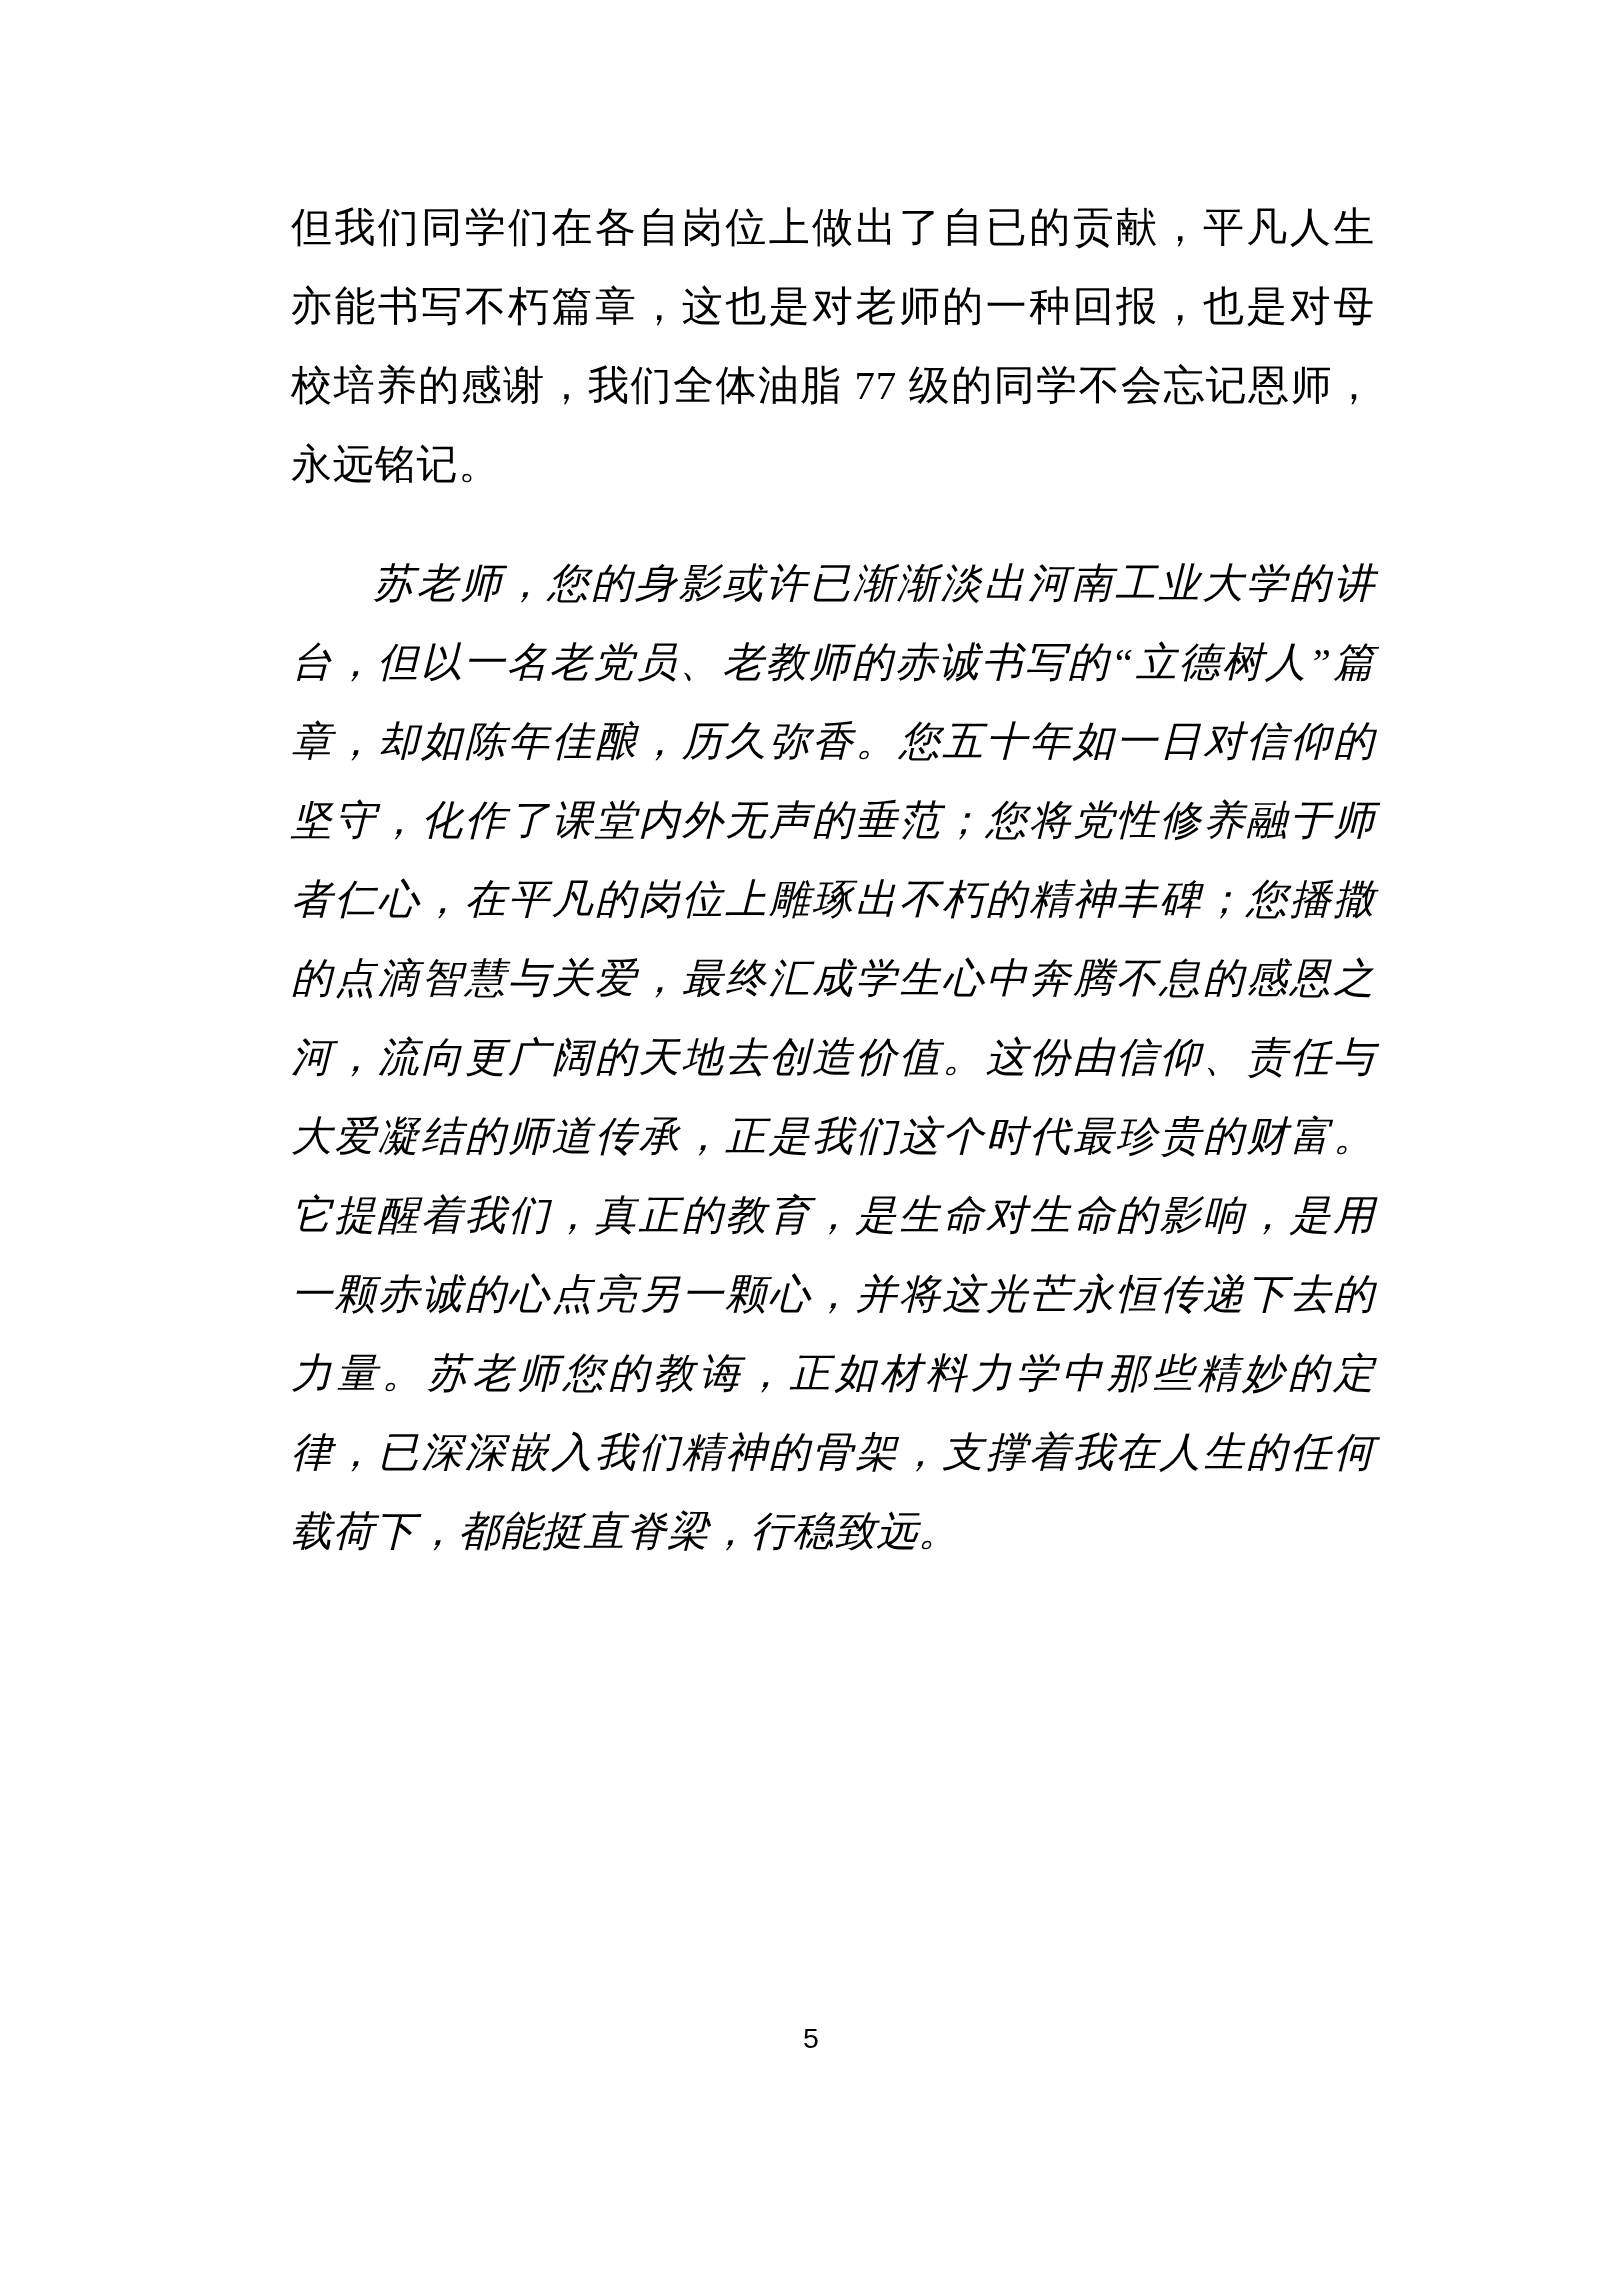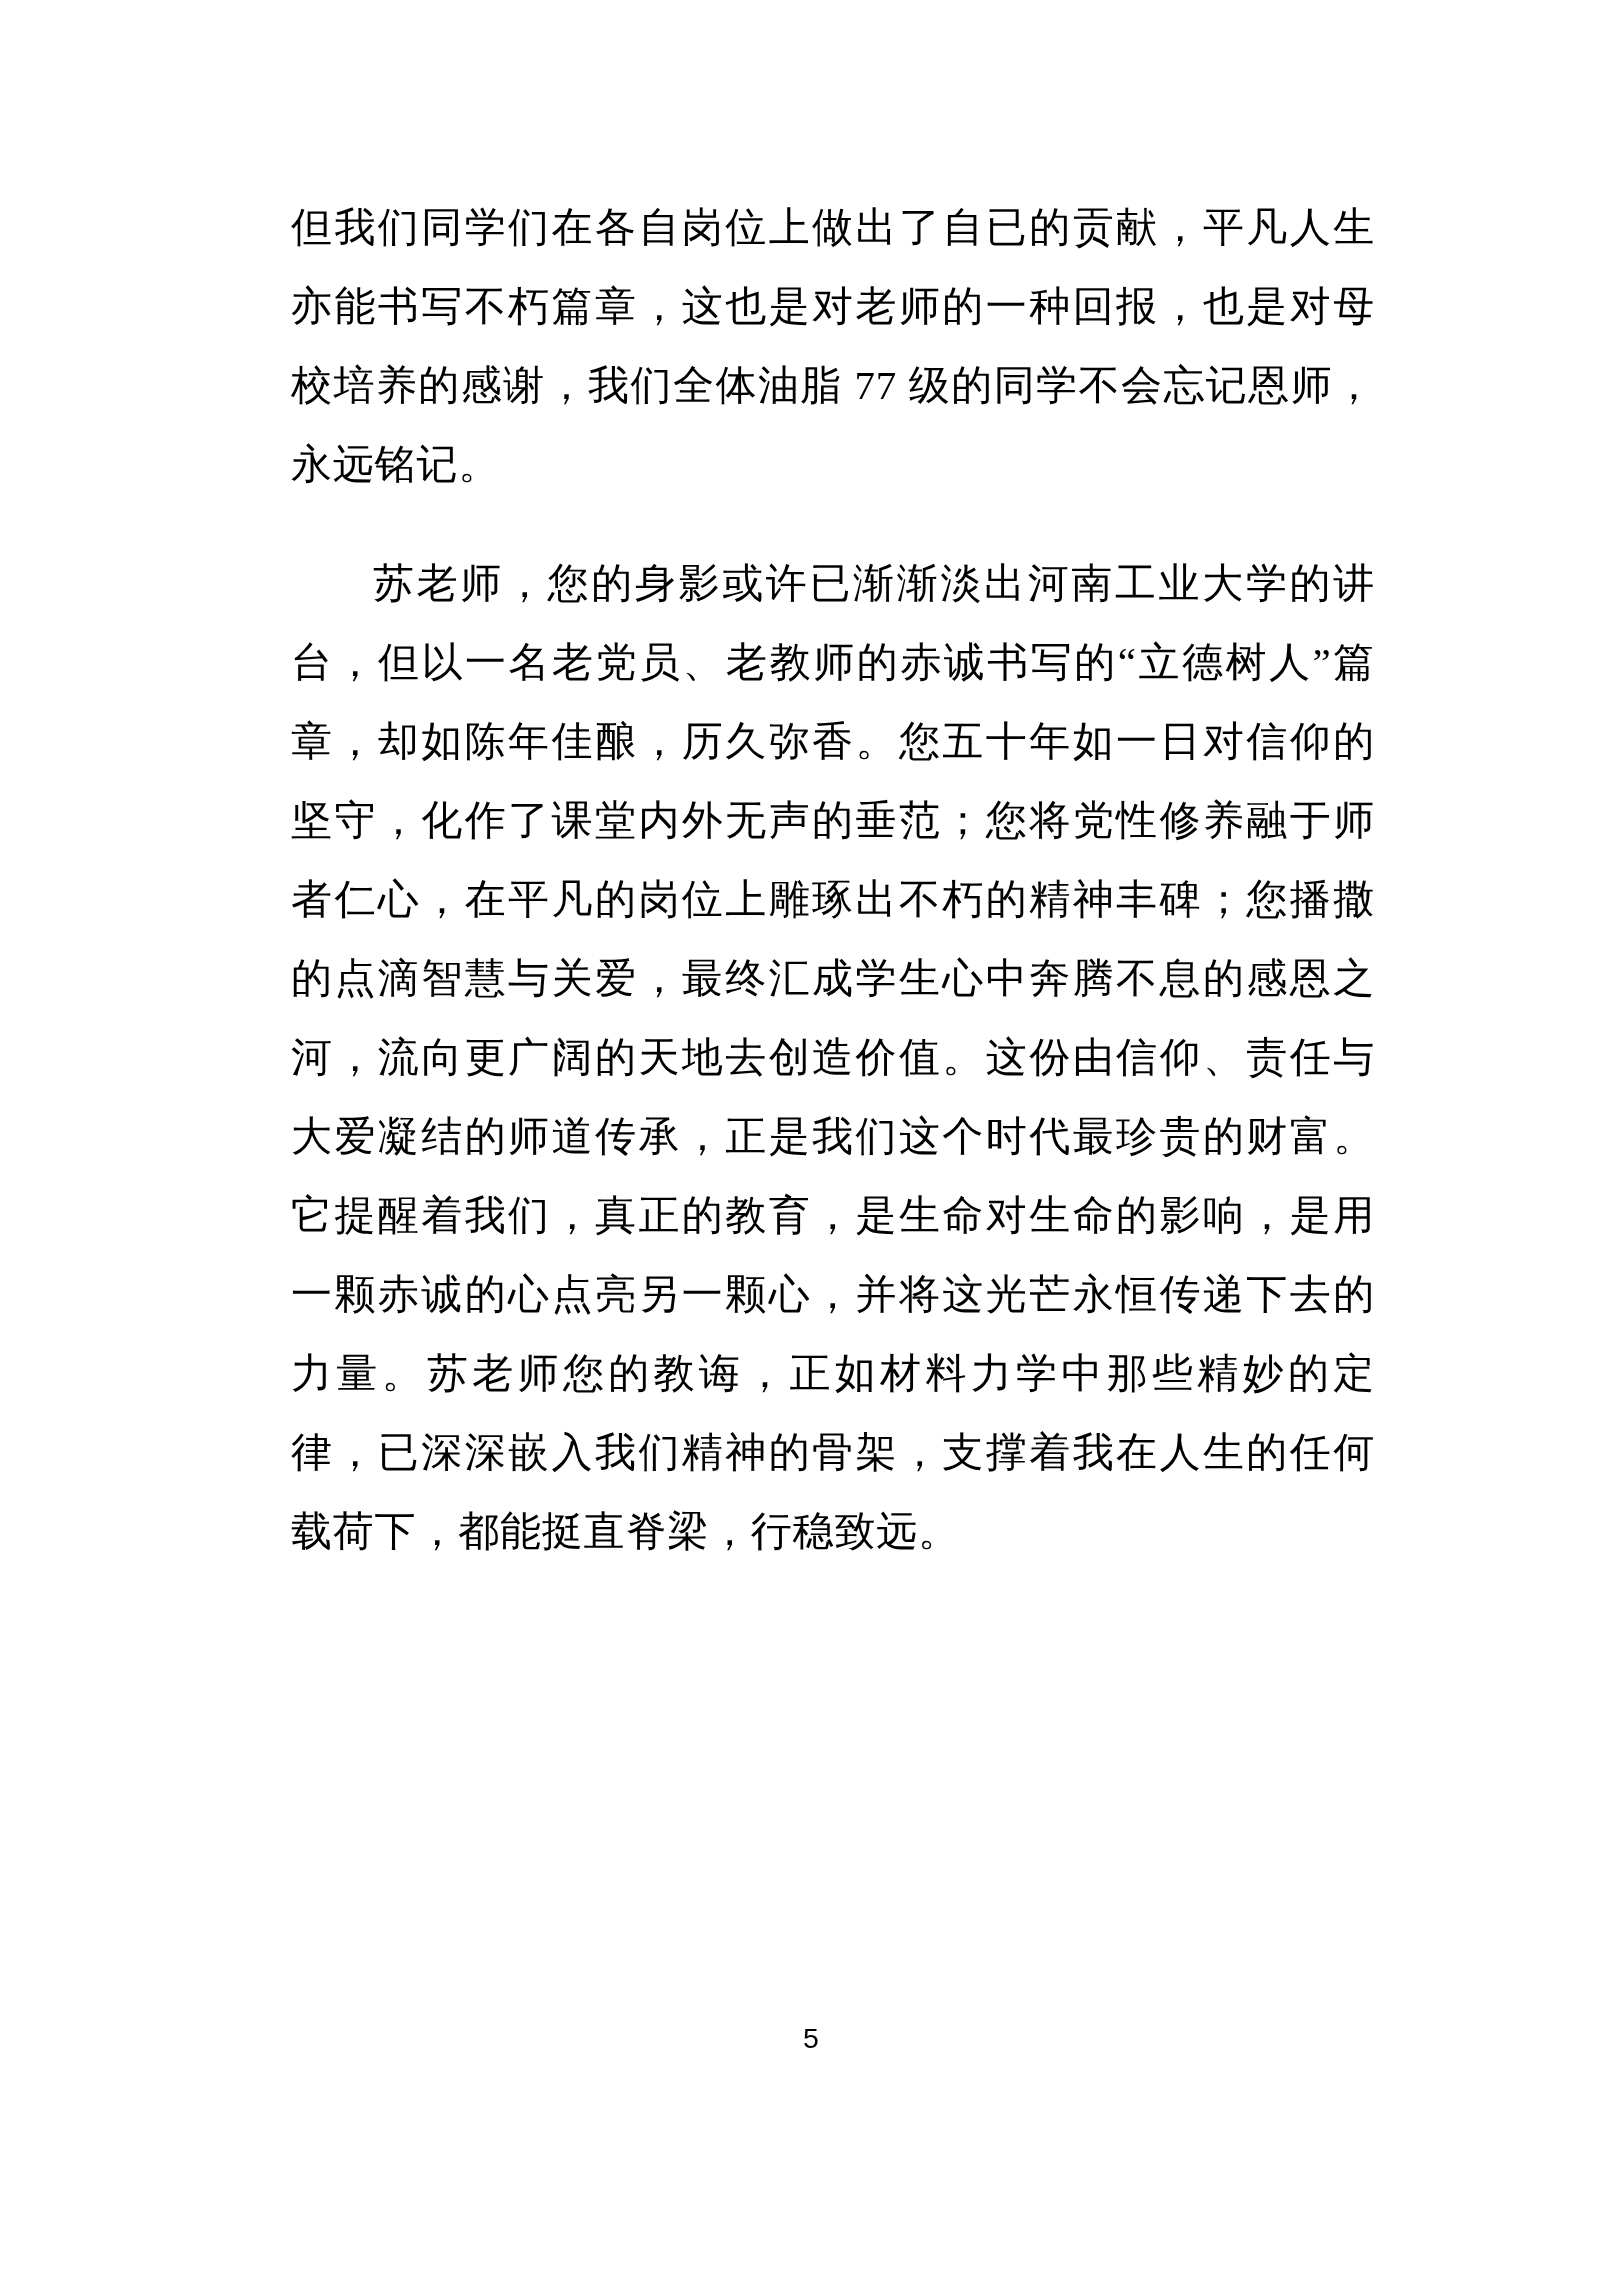--- a/index.html
+++ b/index.html
@@ -25,20 +25,21 @@
     letter-spacing: 0.8px;
     text-align: justify;
     text-justify: inter-ideograph;
     color: #000000;
   }
   .para + .para {
     margin-top: 40px;
   }
   .para.indent {
     text-indent: 2em;
+    font-style: italic;
   }
   .page-number {
     position: absolute;
     left: 0;
     right: 0;
     top: 2021px;
     text-align: center;
     font-size: 28.5px;
     line-height: 35px;
     font-family: "Liberation Sans", sans-serif;

